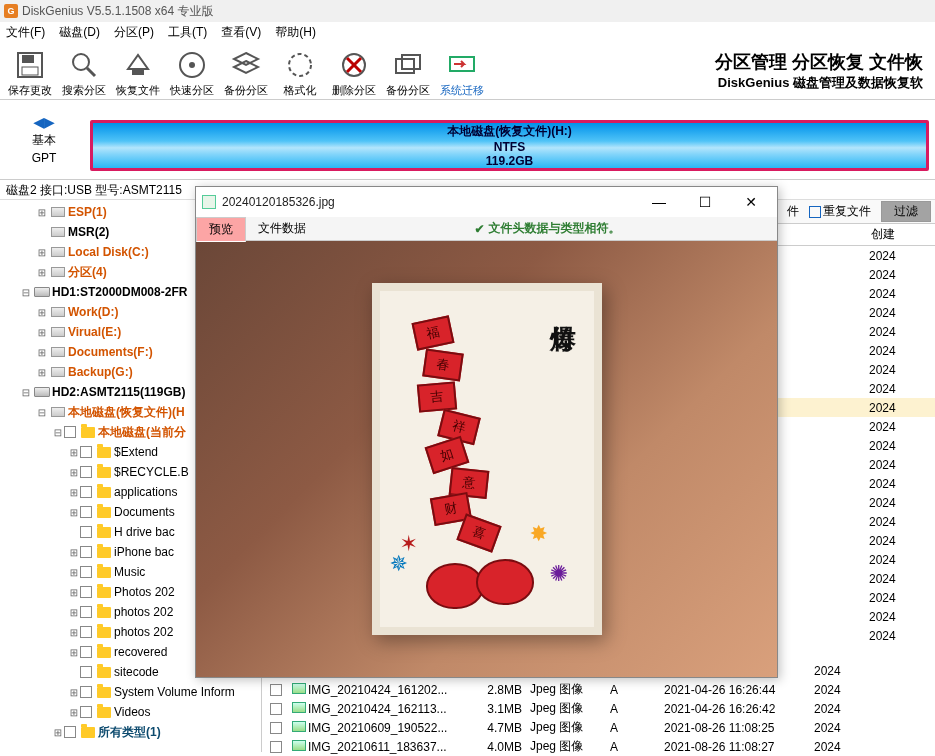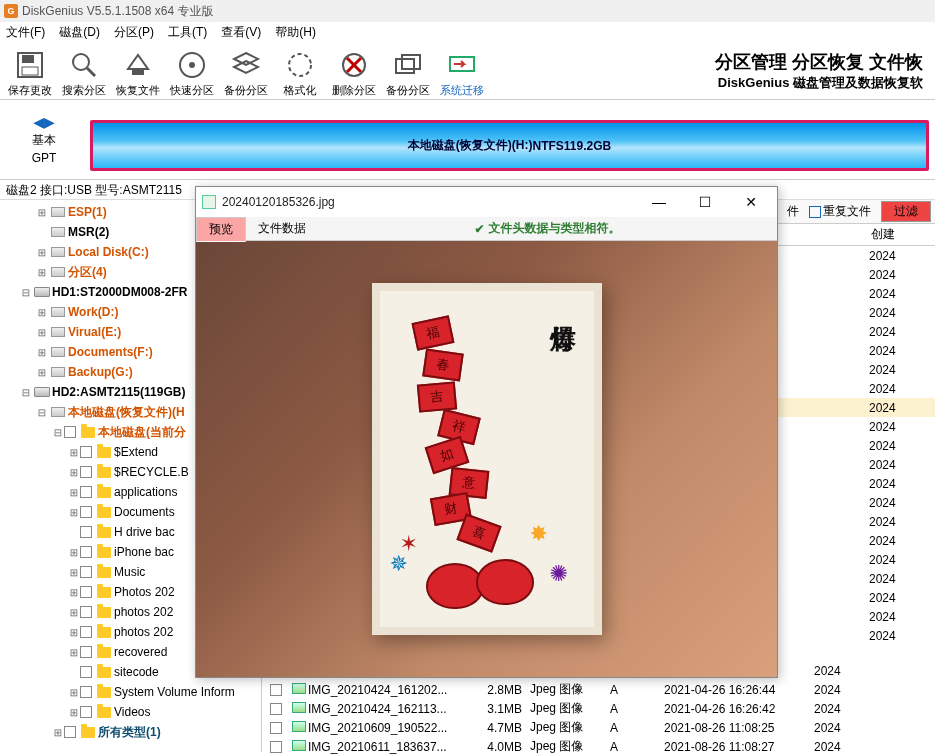--- a/index.html
+++ b/index.html
@@ -19,21 +19,21 @@
 .tool-btn .lbl { font-size: 11px; margin-top: 2px; }
 .brand { flex: 1; display: flex; align-items: center; justify-content: flex-end; gap: 10px; padding-right: 8px; }
 .brand .logo-text { font-family: Georgia, serif; font-size: 26px; font-style: italic; font-weight: bold; }
 .brand .cn-text { text-align: right; }
 .brand .cn-big { font-size: 18px; font-weight: bold; }
 .brand .cn-small { font-size: 13px; font-weight: bold; }
 
 .disk-graph { height: 80px; display: flex; background: #fff; border-bottom: 1px solid #ccc; }
 .disk-graph .left-col { width: 88px; display: flex; flex-direction: column; align-items: center; justify-content: center; gap: 2px; }
 .disk-graph .arrows { color: #1565c0; font-size: 14px; }
-.disk-graph .graph-body { flex: 1; margin: 20px 6px 8px 2px; border: 3px solid #d81b60; border-radius: 2px; background: linear-gradient(to bottom, #0091ea 0%, #4fc3f7 40%, #b3e5fc 55%, #81d4fa 70%, #29b6f6 100%); display: flex; flex-direction: row; align-items: center; justify-content: center; color: #003; }
+.disk-graph .graph-body { flex: 1; margin: 20px 6px 8px 2px; border: 3px solid #d81b60; border-radius: 2px; background: linear-gradient(to bottom, #0091ea 0%, #4fc3f7 40%, #b3e5fc 55%, #81d4fa 70%, #29b6f6 100%); display: flex; flex-direction: column; align-items: center; justify-content: center; color: #003; }
 .disk-graph .graph-body div { font-size: 12px; font-weight: bold; }
 
 .status-row { height: 20px; padding: 2px 6px; background: #fff; border-bottom: 1px solid #ddd; }
 
 .main-pane { display: flex; height: 552px; }
 .tree { width: 262px; border-right: 1px solid #ccc; overflow: hidden; padding: 2px 0; font-size: 12px; }
 .tree-row { display: flex; align-items: center; height: 20px; white-space: nowrap; padding-left: 4px; cursor: pointer; }
 .tree-row .expander { width: 12px; text-align: center; color: #666; font-size: 10px; }
 .tree-row .ticon { width: 16px; height: 14px; margin: 0 2px; display: inline-flex; align-items: center; justify-content: center; }
 .tree-row.sel { background: #fff; }
@@ -43,21 +43,21 @@
 .chk { width: 12px; height: 12px; border: 1px solid #888; margin-right: 2px; display: inline-block; }
 .folder-ico { width: 14px; height: 11px; background: #ffca28; border-radius: 1px; position: relative; }
 .folder-ico::before { content: ''; position: absolute; top: -3px; left: 0; width: 6px; height: 3px; background: #ffca28; border-radius: 1px 1px 0 0; }
 .disk-ico { width: 16px; height: 10px; background: linear-gradient(#eee,#bbb); border: 1px solid #888; border-radius: 1px; }
 .part-ico { width: 14px; height: 10px; background: linear-gradient(#eee,#ccc); border: 1px solid #999; }
 
 .right-pane { flex: 1; overflow: hidden; position: relative; }
 .right-header { height: 24px; display: flex; align-items: center; justify-content: flex-end; padding: 0 4px; gap: 10px; border-bottom: 1px solid #ccc; background: #f9f9f9; }
 .right-header .chk-lbl { display: flex; align-items: center; gap: 2px; }
 .right-header .chk-box { width: 12px; height: 12px; border: 1px solid #1565c0; }
-.right-header .btn { border: 1px solid #999; background: #ef4444; padding: 1px 12px; cursor: pointer; }
+.right-header .btn { border: 1px solid #999; background: #a3a3a3; padding: 1px 12px; cursor: pointer; }
 .col-headers { height: 22px; display: flex; align-items: center; border-bottom: 1px solid #ccc; background: #fff; }
 .col-headers div { padding: 0 6px; text-align: left; }
 .file-rows { }
 .file-row { height: 19px; display: flex; align-items: center; }
 .file-row.sel { background: #fdf2d0; }
 .file-row .time-col { width: 140px; padding-left: 4px; }
 .file-row .create-col { width: 60px; padding-left: 4px; }
 
 
 .preview-win { position: absolute; left: 195px; top: 186px; width: 583px; height: 492px; background: #fff; border: 1px solid #888; box-shadow: 2px 2px 10px rgba(0,0,0,0.25); display: flex; flex-direction: column; }

